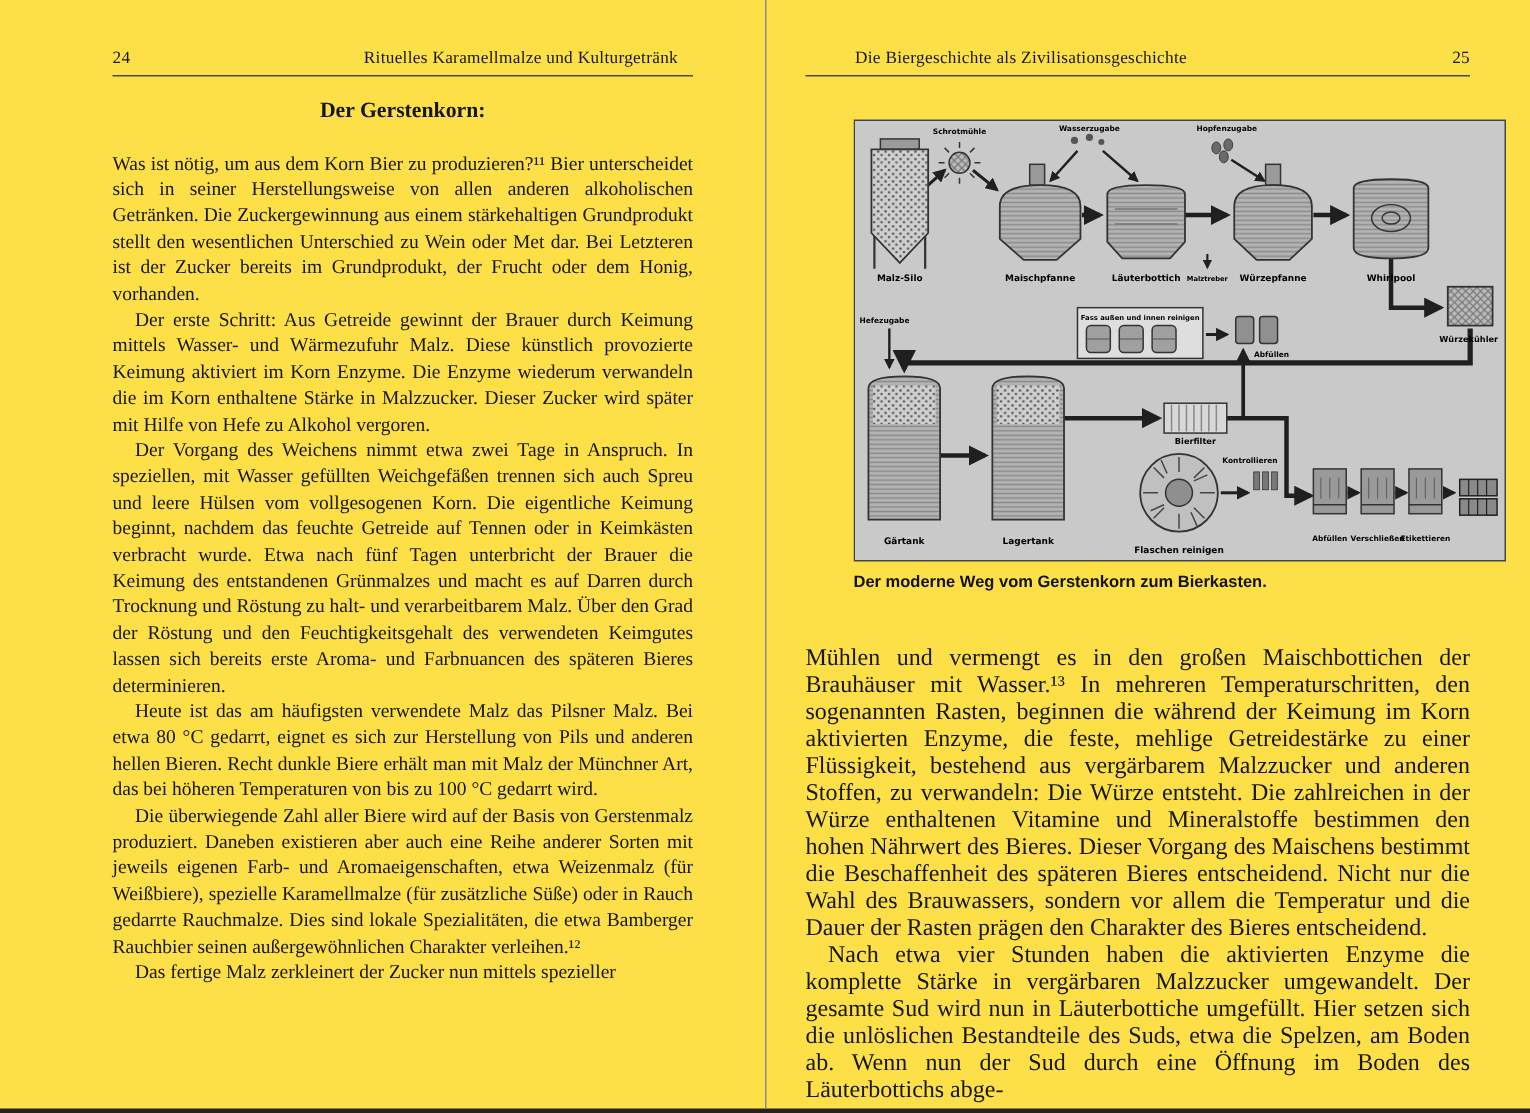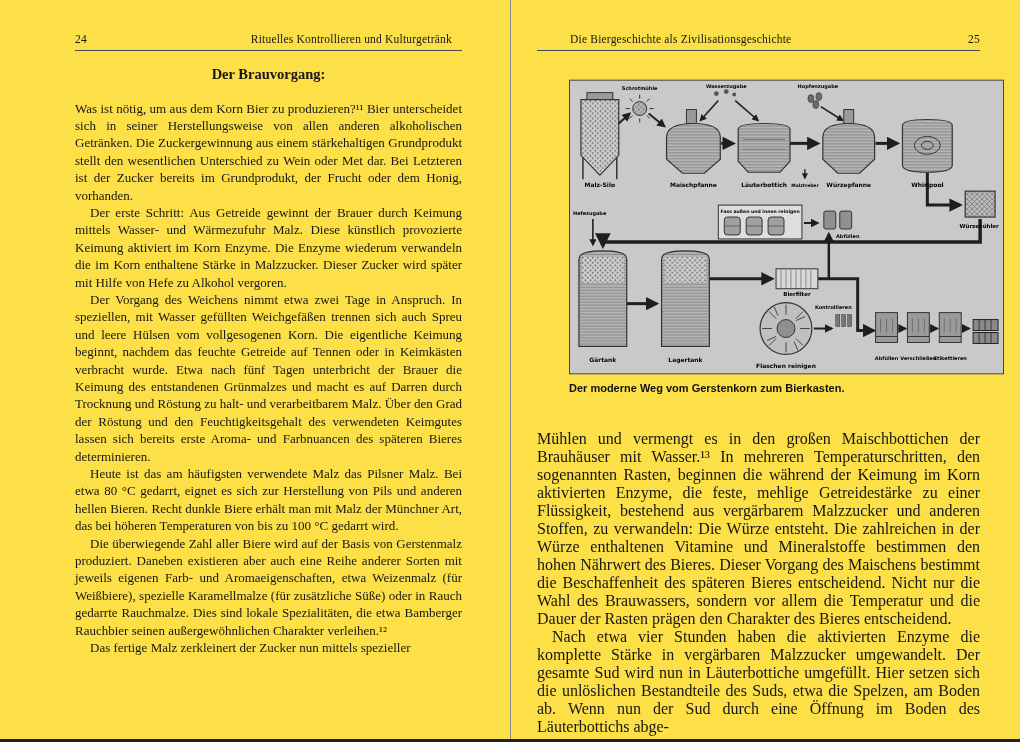--- a/index.html
+++ b/index.html
@@ -33,24 +33,24 @@
   .lbl.end{text-anchor:end;}
 </style>
 </head>
 <body>
 
 <div class="spread">
 
   <div class="page left">
     <div class="runhead">
       <span class="pagenum">24</span>
-      <span class="rh-left">Rituelles Kontrollieren und Kulturgetränk</span>
+      <span class="rh-left">Rituelles Karamellmalze und Kulturgetränk</span>
     </div>
     <div class="chapter-heading">
-      <span class="h-line">Der Brauvorgang:</span>
+      <span class="h-line">Der Gerstenkorn:</span>
     </div>
     <div class="body-text">
       <p>Was ist nötig, um aus dem Korn Bier zu produzieren?¹¹ Bier unterscheidet sich in seiner Herstellungsweise von allen anderen alkoholischen Getränken. Die Zuckergewinnung aus einem stärkehaltigen Grundprodukt stellt den wesentlichen Unterschied zu Wein oder Met dar. Bei Letzteren ist der Zucker bereits im Grundprodukt, der Frucht oder dem Honig, vorhanden.</p>
       <p class="indent">Der erste Schritt: Aus Getreide gewinnt der Brauer durch Keimung mittels Wasser- und Wärmezufuhr Malz. Diese künstlich provozierte Keimung aktiviert im Korn Enzyme. Die Enzyme wiederum verwandeln die im Korn enthaltene Stärke in Malzzucker. Dieser Zucker wird später mit Hilfe von Hefe zu Alkohol vergoren.</p>
       <p class="indent">Der Vorgang des Weichens nimmt etwa zwei Tage in Anspruch. In speziellen, mit Wasser gefüllten Weichgefäßen trennen sich auch Spreu und leere Hülsen vom vollgesogenen Korn. Die eigentliche Keimung beginnt, nachdem das feuchte Getreide auf Tennen oder in Keimkästen verbracht wurde. Etwa nach fünf Tagen unterbricht der Brauer die Keimung des entstandenen Grünmalzes und macht es auf Darren durch Trocknung und Röstung zu halt- und verarbeitbarem Malz. Über den Grad der Röstung und den Feuchtigkeitsgehalt des verwendeten Keimgutes lassen sich bereits erste Aroma- und Farbnuancen des späteren Bieres determinieren.</p>
       <p class="indent">Heute ist das am häufigsten verwendete Malz das Pilsner Malz. Bei etwa 80 °C gedarrt, eignet es sich zur Herstellung von Pils und anderen hellen Bieren. Recht dunkle Biere erhält man mit Malz der Münchner Art, das bei höheren Temperaturen von bis zu 100 °C gedarrt wird.</p>
       <p class="indent">Die überwiegende Zahl aller Biere wird auf der Basis von Gerstenmalz produziert. Daneben existieren aber auch eine Reihe anderer Sorten mit jeweils eigenen Farb- und Aromaeigenschaften, etwa Weizenmalz (für Weißbiere), spezielle Karamellmalze (für zusätzliche Süße) oder in Rauch gedarrte Rauchmalze. Dies sind lokale Spezialitäten, die etwa Bamberger Rauchbier seinen außergewöhnlichen Charakter verleihen.¹²</p>
       <p class="indent">Das fertige Malz zerkleinert der Zucker nun mittels spezieller</p>
     </div>
   </div>

